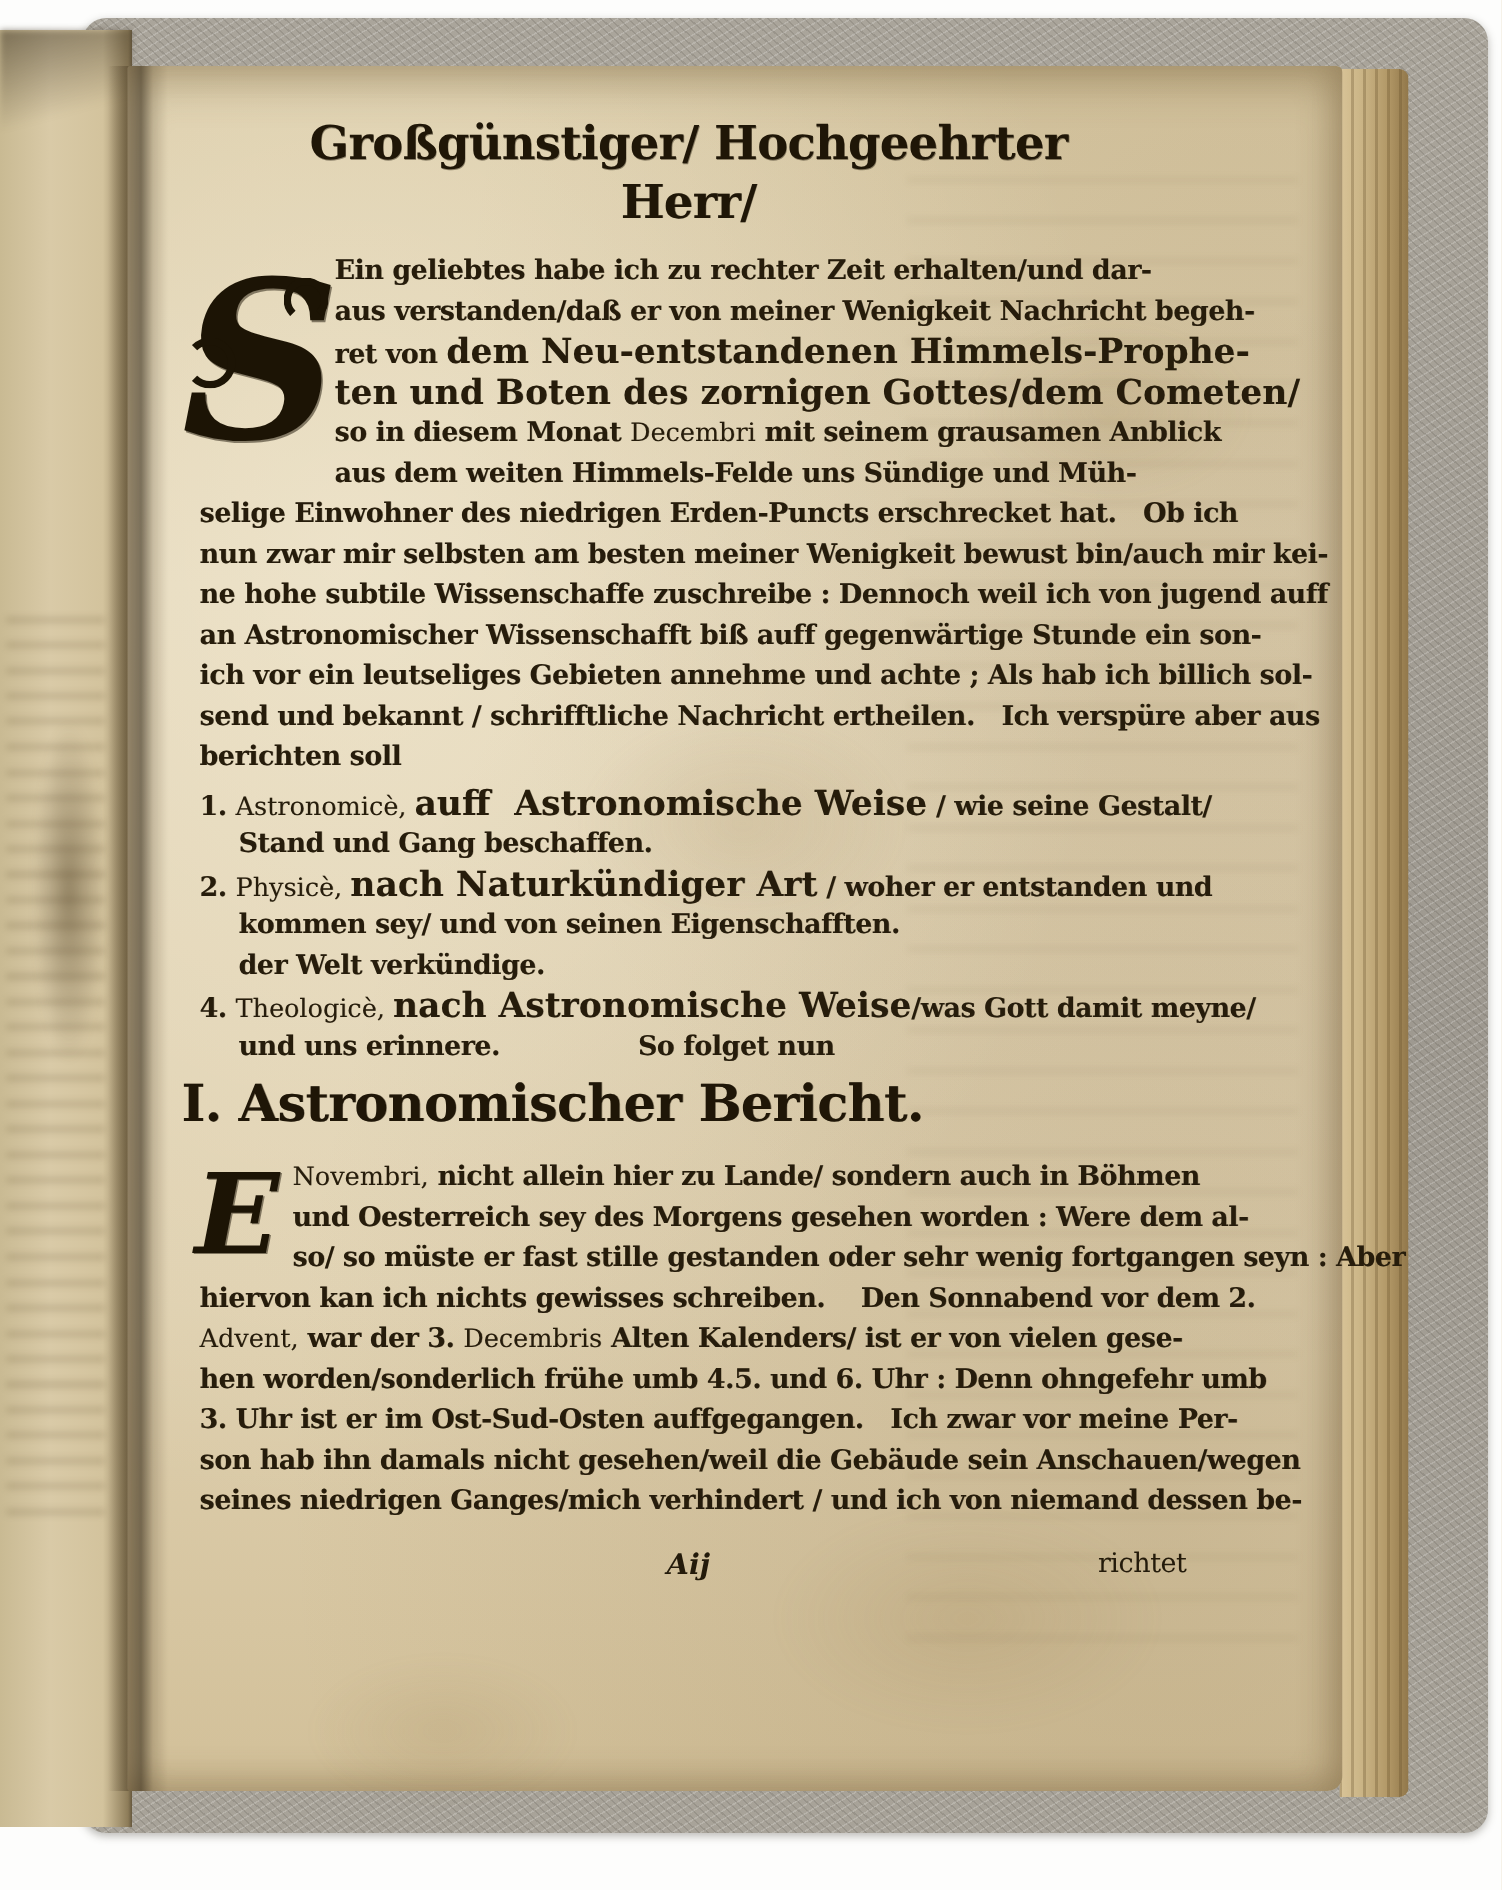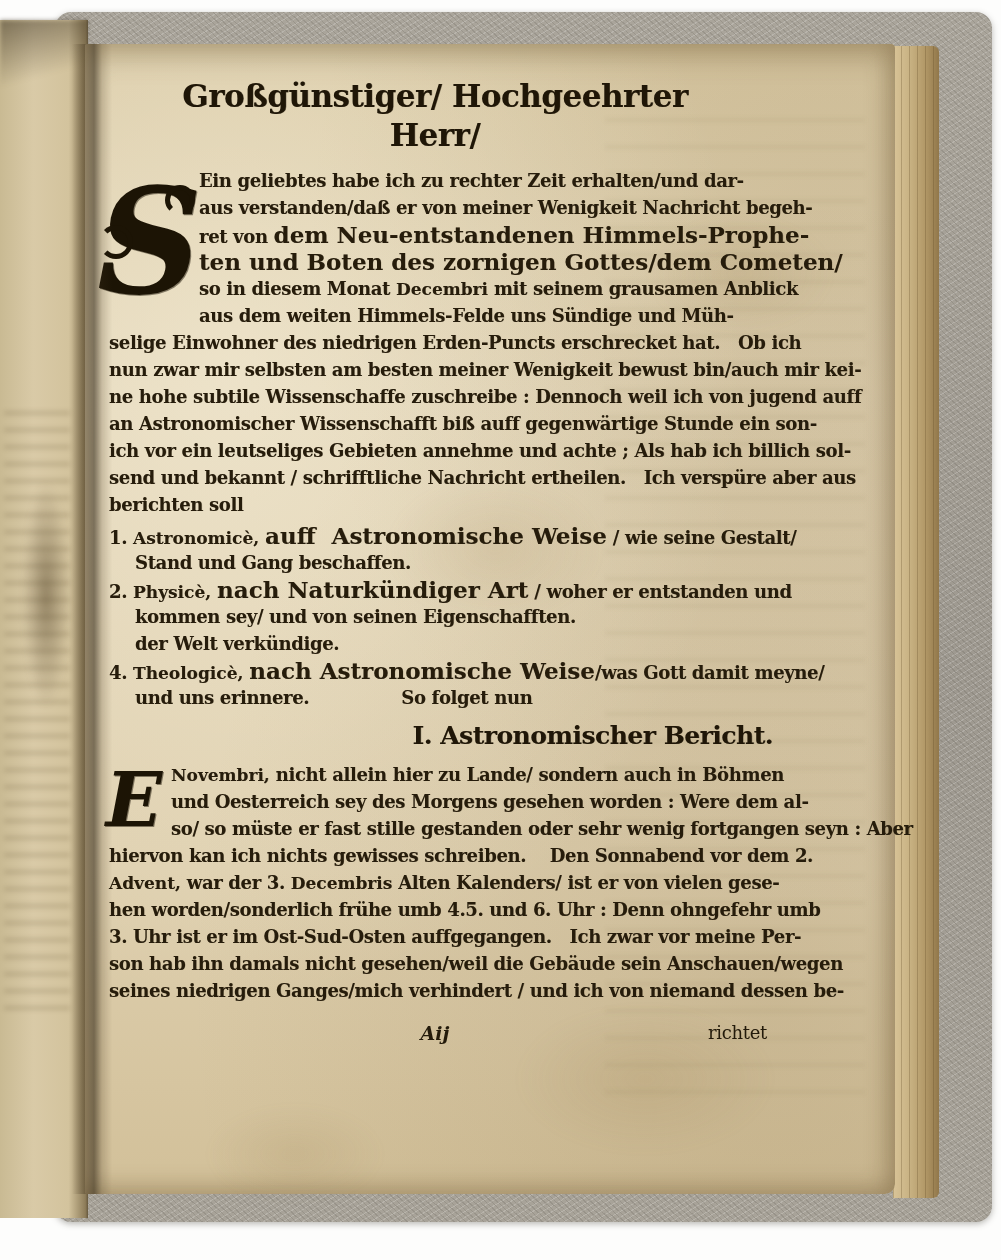--- a/index.html
+++ b/index.html
@@ -74,57 +74,57 @@
   .stain.s2{left:560px;top:170px;width:190px;height:120px;background:radial-gradient(ellipse, rgba(140,112,64,.13), transparent 70%);filter:blur(5px);}
   .stain.s3{left:430px;top:960px;width:260px;height:150px;background:radial-gradient(ellipse, rgba(146,116,66,.15), transparent 70%);filter:blur(6px);}
   .stain.s4{left:120px;top:1060px;width:180px;height:100px;background:radial-gradient(ellipse, rgba(140,112,64,.12), transparent 70%);filter:blur(5px);}
   .verso-ghost{
     position:absolute;left:520px;top:70px;width:260px;height:980px;pointer-events:none;
     background:repeating-linear-gradient(0deg, rgba(118,96,56,.07) 0 4px, transparent 4px 27px);
     filter:blur(2px);
   }
 
   
-  .textblock{position:relative;padding:34px 0 0 12px;width:676px;color:#231a0a;}
+  .textblock{position:relative;padding:34px 0 0 36px;width:676px;color:#231a0a;}
   .h1,.h2{
     text-align:center;font-weight:700;font-size:31px;line-height:36px;
     letter-spacing:-.5px;color:#1f1607;
     text-shadow:.4px .4px 0 rgba(35,26,10,.45);
   }
   .h2{margin-top:3px;}
   .para{margin-top:14px;}
   .line{
     height:27px;line-height:27px;font-size:18px;font-weight:700;
     white-space:pre;letter-spacing:-.35px;color:#261c0b;
     text-shadow:.3px .3px 0 rgba(38,28,11,.35);
     margin-left:12px;
   }
   .emph{font-size:23px;letter-spacing:0;}
-  .lat{font-weight:700;font-size:17px;letter-spacing:0;}
+  .lat{font-weight:400;font-size:17px;letter-spacing:0;}
   .cap{
     float:left;text-align:center;font-weight:700;color:#1c1405;position:relative;
     text-shadow:1px 1px 0 rgba(28,20,5,.5);
   }
   .cap1{width:102px;height:160px;font-size:146px;line-height:150px;font-style:italic;}
   .cap1::before{
     content:"";position:absolute;left:2px;top:58px;width:24px;height:24px;
     border:5px solid #1c1405;border-radius:50%;border-left-color:transparent;
   }
   .cap1::after{
     content:"";position:absolute;right:4px;top:18px;width:20px;height:20px;
     border:5px solid #1c1405;border-radius:50%;border-bottom-color:transparent;
   }
   .cap2{width:74px;height:80px;font-size:74px;line-height:78px;font-style:italic;}
   .list{margin-top:4px;}
   .num{display:inline-block;width:24px;}
   .cont{padding-left:26px;}
   .gap{display:inline-block;width:92px;}
   .h3{
-    text-align:right;font-weight:700;font-size:25px;line-height:32px;
-    margin:9px 0 9px;color:#1f1607;letter-spacing:-.5px;
+    text-align:left;font-weight:700;font-size:34px;line-height:32px;
+    margin:9px 0 19px;color:#1f1607;letter-spacing:-.5px;
     text-shadow:.4px .4px 0 rgba(35,26,10,.45);
   }
   .footer-line{position:relative;margin-top:15px;height:28px;}
   .sig{
     position:absolute;left:0;width:100%;text-align:center;
     font-size:19px;font-weight:700;font-style:italic;line-height:28px;color:#231a0a;
   }
   .catch{
     position:absolute;right:6px;font-size:18px;font-weight:400;line-height:28px;color:#231a0a;
     letter-spacing:-.3px;

